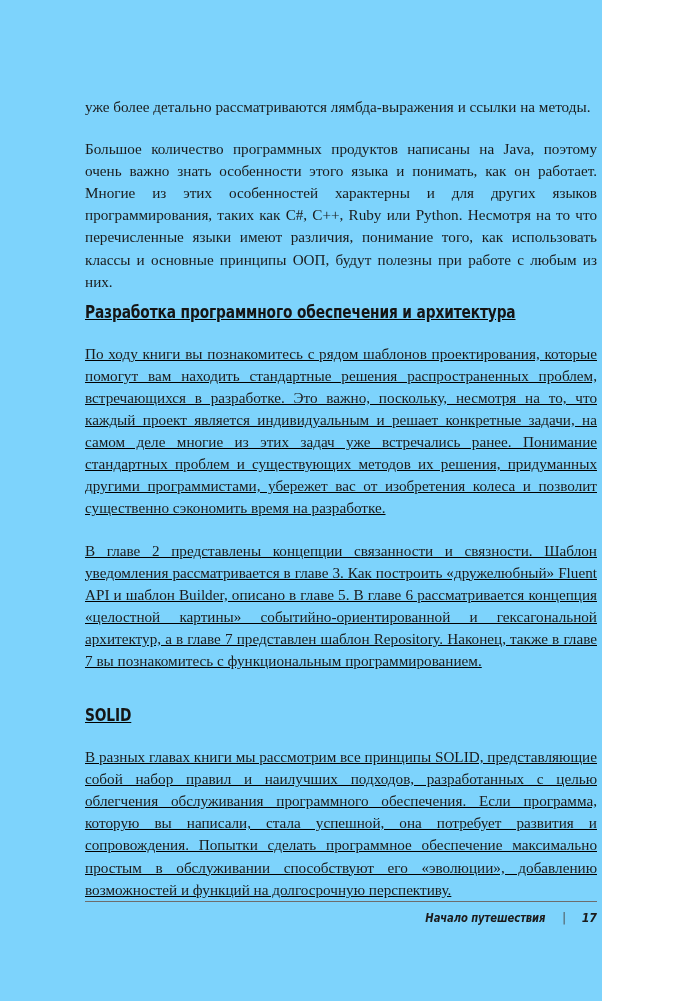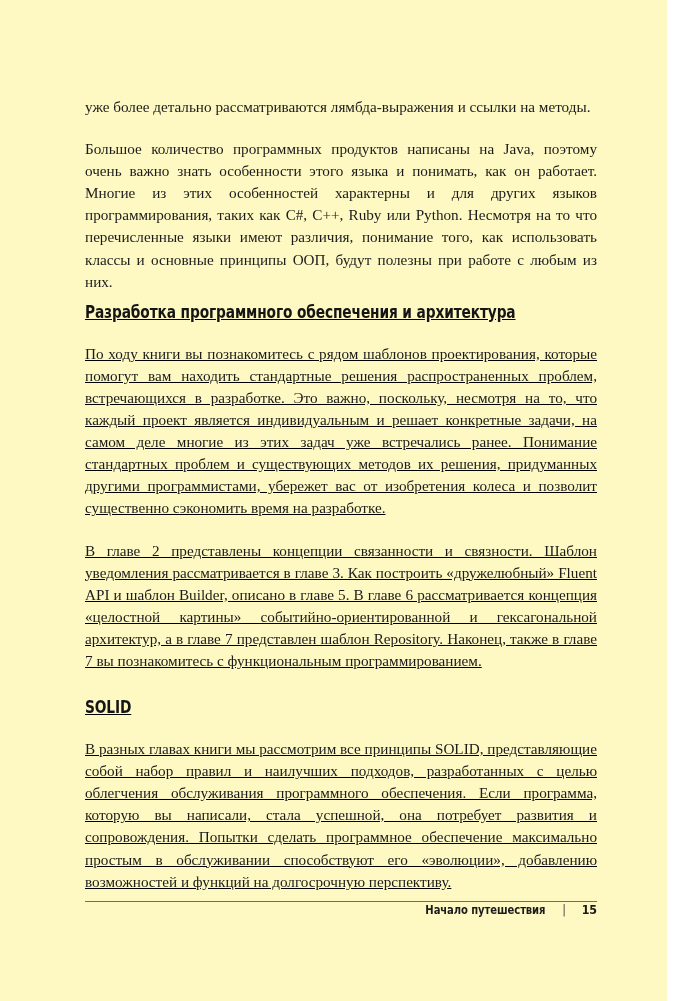--- a/index.html
+++ b/index.html
@@ -4,23 +4,23 @@
 <title>Book page 17</title>
 <style>
   html, body {
     margin: 0;
     padding: 0;
     background: #ffffff;
   }
 
   .page {
     position: relative;
-    width: 667px;
+    width: 602px;
     height: 1001px;
-    background: #fef9c3;
+    background: #7dd3fc;
     overflow: hidden;
     box-sizing: border-box;
   }
 
   .content {
     position: absolute;
     left: 85px;
     top: 96px;
     width: 512px;
   }
@@ -54,21 +54,21 @@
     transform: scaleX(0.88);
     transform-origin: left center;
   }
 
   .heading-block {
     margin-top: 8px;
     text-decoration: underline;
   }
 
   .heading-block.second {
-    margin-top: 24px;
+    margin-top: 32px;
   }
 
   
   .footer {
     position: absolute;
     left: 85px;
     top: 901px;
     width: 512px;
   }
 
@@ -76,25 +76,27 @@
     width: 100%;
     height: 1px;
     background: #6d6d6d;
     margin: 0;
   }
 
   .footer-line {
     display: flex;
     justify-content: flex-end;
     align-items: baseline;
+    margin-top: 8px;
     font-family: "DejaVu Sans Condensed", "Liberation Sans Narrow", "Liberation Sans", sans-serif;
     font-weight: 600;
     font-size: 12.4px;
     color: #1b1b1b;
     letter-spacing: -0.1px;
+    font-style: italic;
   }
 
   .footer-running-head {
     transform: scaleX(0.9);
     transform-origin: right center;
   }
 
   .footer-separator {
     margin: 0 13px 0 17px;
     color: #4a4a4a;
@@ -131,17 +133,17 @@
       <p class="para">В разных главах книги мы рассмотрим все принципы SOLID, представляющие собой набор правил и наилучших подходов, разработанных с целью облегчения обслуживания программного обеспечения. Если программа, которую вы написали, стала успешной, она потребует развития и сопровождения. Попытки сделать программное обеспечение максимально простым в обслуживании способствуют его «эволюции», добавлению возможностей и функций на долгосрочную перспективу.</p>
     </div>
 
   </div>
 
   <div class="footer">
     <div class="footer-rule"></div>
     <div class="footer-line">
       <span class="footer-running-head">Начало путешествия</span>
       <span class="footer-separator">|</span>
-      <span class="footer-page-number">15</span>
+      <span class="footer-page-number">17</span>
     </div>
   </div>
 
 </div>
 
 </body></html>

